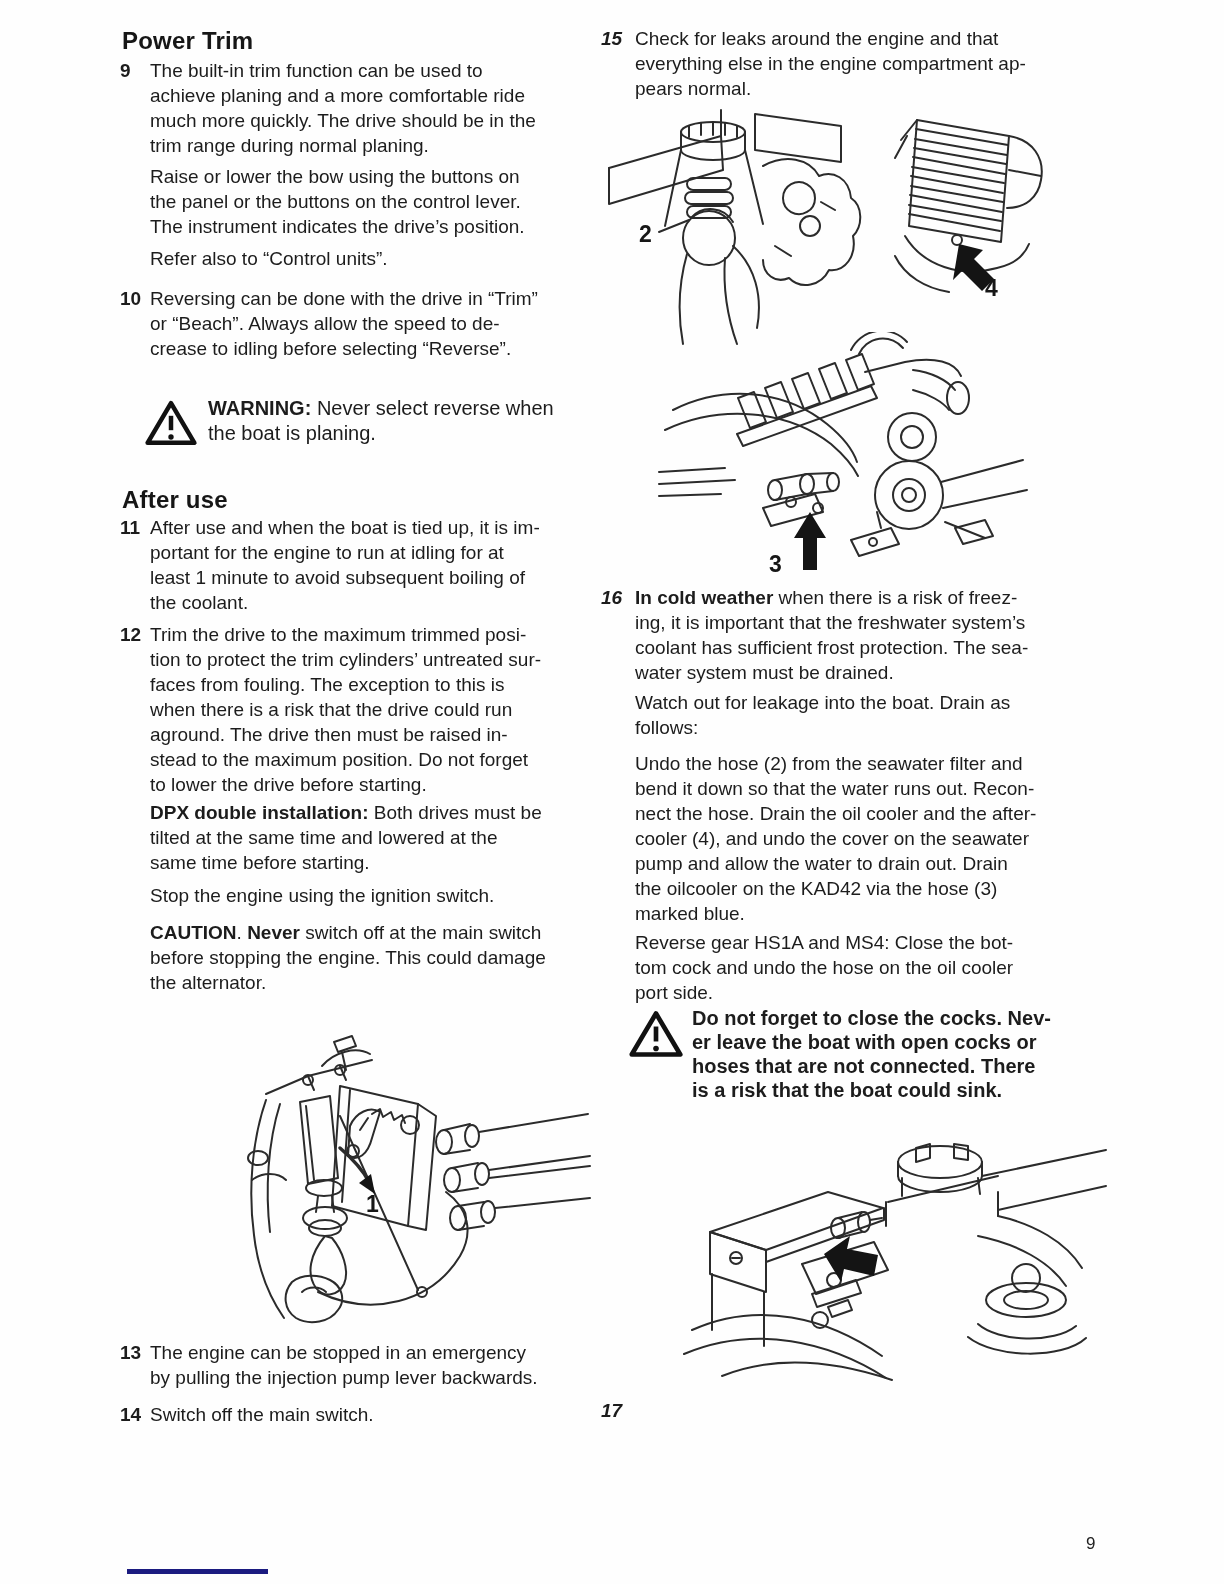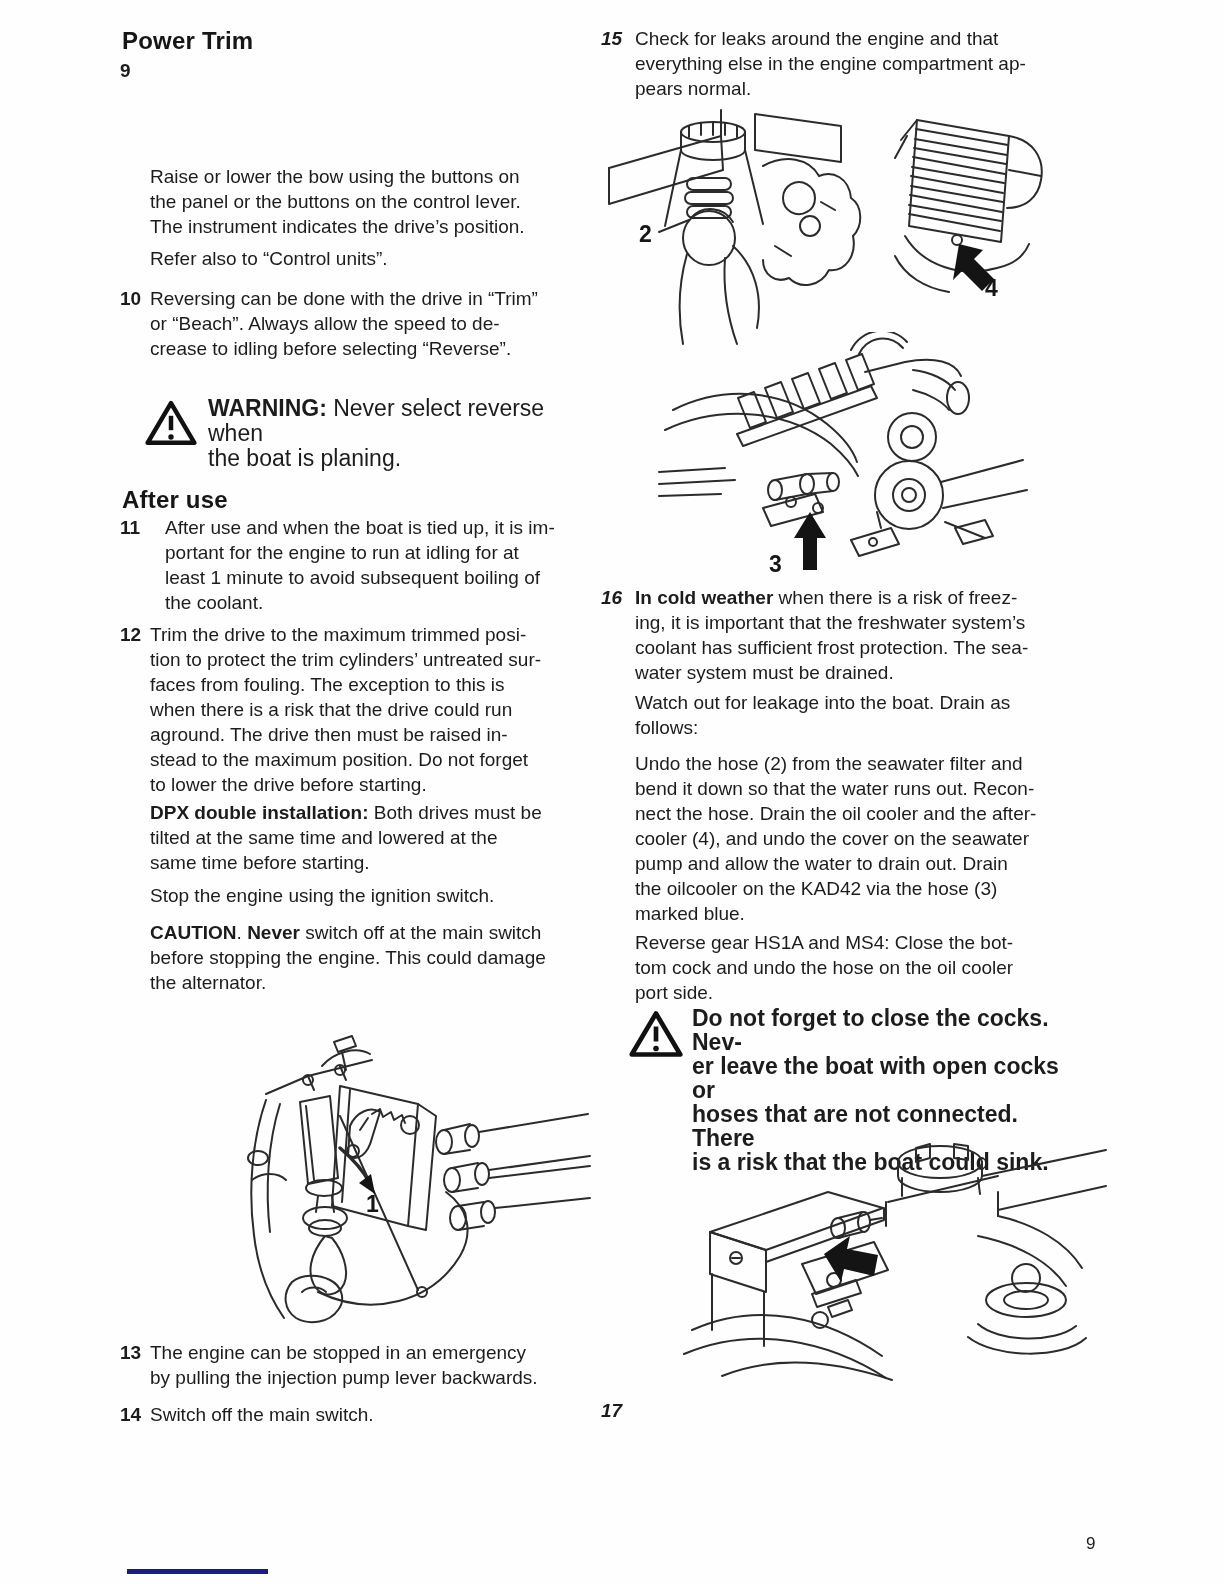--- a/index.html
+++ b/index.html
@@ -12,21 +12,21 @@
   .blk{position:absolute;}
   .h1{font-size:24px;font-weight:bold;letter-spacing:.2px;color:#161616;}
   .item{display:flex;align-items:flex-start;}
   .num{flex:0 0 30px;font-size:19px;line-height:25px;font-weight:bold;}
   .numw{flex:0 0 34px;font-style:italic;}
   .body{font-size:19px;line-height:25px;white-space:pre-line;}
   .b{font-weight:bold;}
   .para{font-size:19px;line-height:25px;white-space:pre-line;}
   .warn{display:flex;align-items:flex-start;}
   .warn .wicon{flex:0 0 58px;margin-top:2px;}
-  .warn .wtext{font-size:23px;line-height:25px;white-space:pre-line;margin-left:6px;}
+  .warn .wtext{font-size:20px;line-height:25px;white-space:pre-line;margin-left:6px;}
   .warn2 .wtext{font-weight:bold;line-height:24px;}
   .fig{position:absolute;}
   .fig svg{display:block;}
   .fig path,.fig ellipse,.fig circle,.fig line,.fig polyline{
     fill:none;stroke:#2b2b2b;stroke-width:2;stroke-linecap:round;stroke-linejoin:round;
   }
   .fig polygon{fill:none;stroke:#2b2b2b;stroke-width:2;stroke-linejoin:round;}
   .fig .solid{fill:#141414;stroke:none;}
   .fig text{font-family:"Liberation Sans", sans-serif;font-weight:bold;font-size:23px;fill:#161616;stroke:none;}
   .tri{fill:none;stroke:#111;stroke-width:5;stroke-linejoin:round;}
@@ -35,20 +35,24 @@
 </style>
 </head>
 <body>
 
 <div class="page">
 
   <div class="blk h1" style="left:122px;top:27px;">Power Trim</div>
 
   <div class="blk item" style="left:120px;top:58px;width:452px;">
     <span class="num">9</span>
+    <div class="body">The built-in trim function can be used to
+achieve planing and a more comfortable ride
+much more quickly. The drive should be in the
+trim range during normal planing.</div>
   </div>
   <div class="blk para" style="left:150px;top:164px;width:422px;">Raise or lower the bow using the buttons on
 the panel or the buttons on the control lever.
 The instrument indicates the drive’s position.</div>
   <div class="blk para" style="left:150px;top:246px;width:422px;">Refer also to “Control units”.</div>
 
   <div class="blk item" style="left:120px;top:286px;width:452px;">
     <span class="num">10</span>
     <div class="body">Reversing can be done with the drive in “Trim”
 or “Beach”. Always allow the speed to de-
@@ -62,21 +66,21 @@
         <line x1="30" y1="19" x2="30" y2="35" style="stroke:#111;stroke-width:5;"></line>
         <circle cx="30" cy="42.5" r="3" style="fill:#111;stroke:none;"></circle>
       </svg>
     </span>
     <div class="wtext"><span class="b">WARNING:</span><span> Never select reverse when
 the boat is planing.</span></div>
   </div>
 
   <div class="blk h1" style="left:122px;top:486px;">After use</div>
 
-  <div class="blk item" style="left:120px;top:515px;width:452px;gap:15px;">
+  <div class="blk item" style="left:120px;top:515px;width:452px;">
     <span class="num">11</span>
     <div class="body">After use and when the boat is tied up, it is im-
 portant for the engine to run at idling for at
 least 1 minute to avoid subsequent boiling of
 the coolant.</div>
   </div>
 
   <div class="blk item" style="left:120px;top:622px;width:452px;">
     <span class="num">12</span>
     <div class="body">Trim the drive to the maximum trimmed posi-

